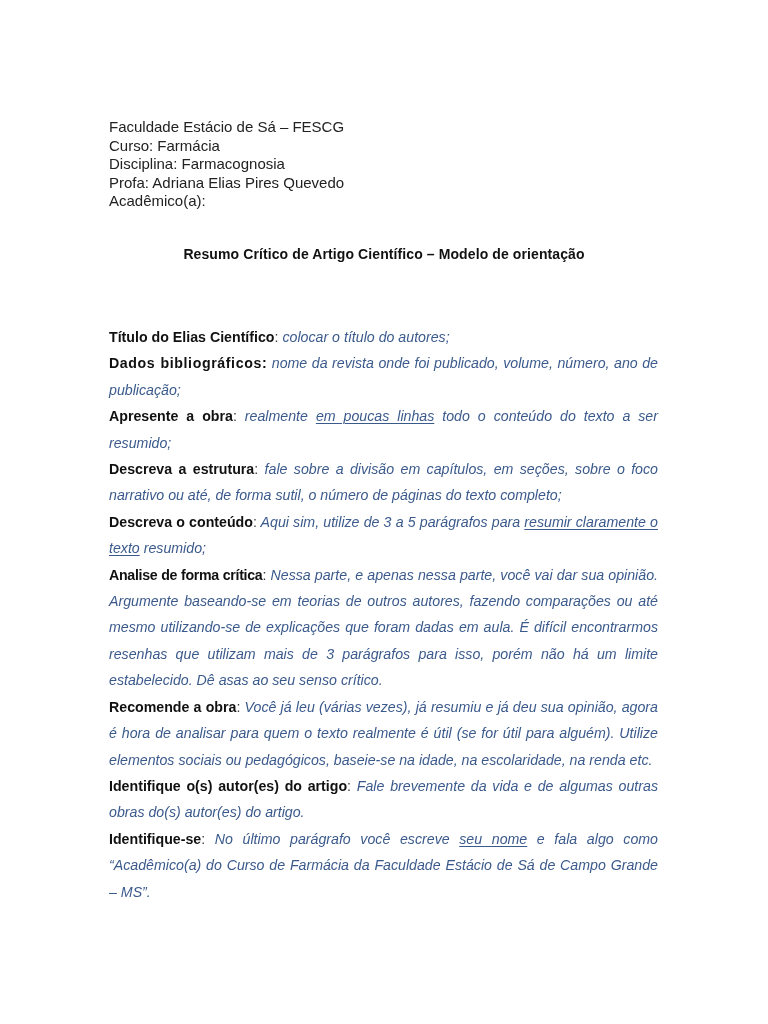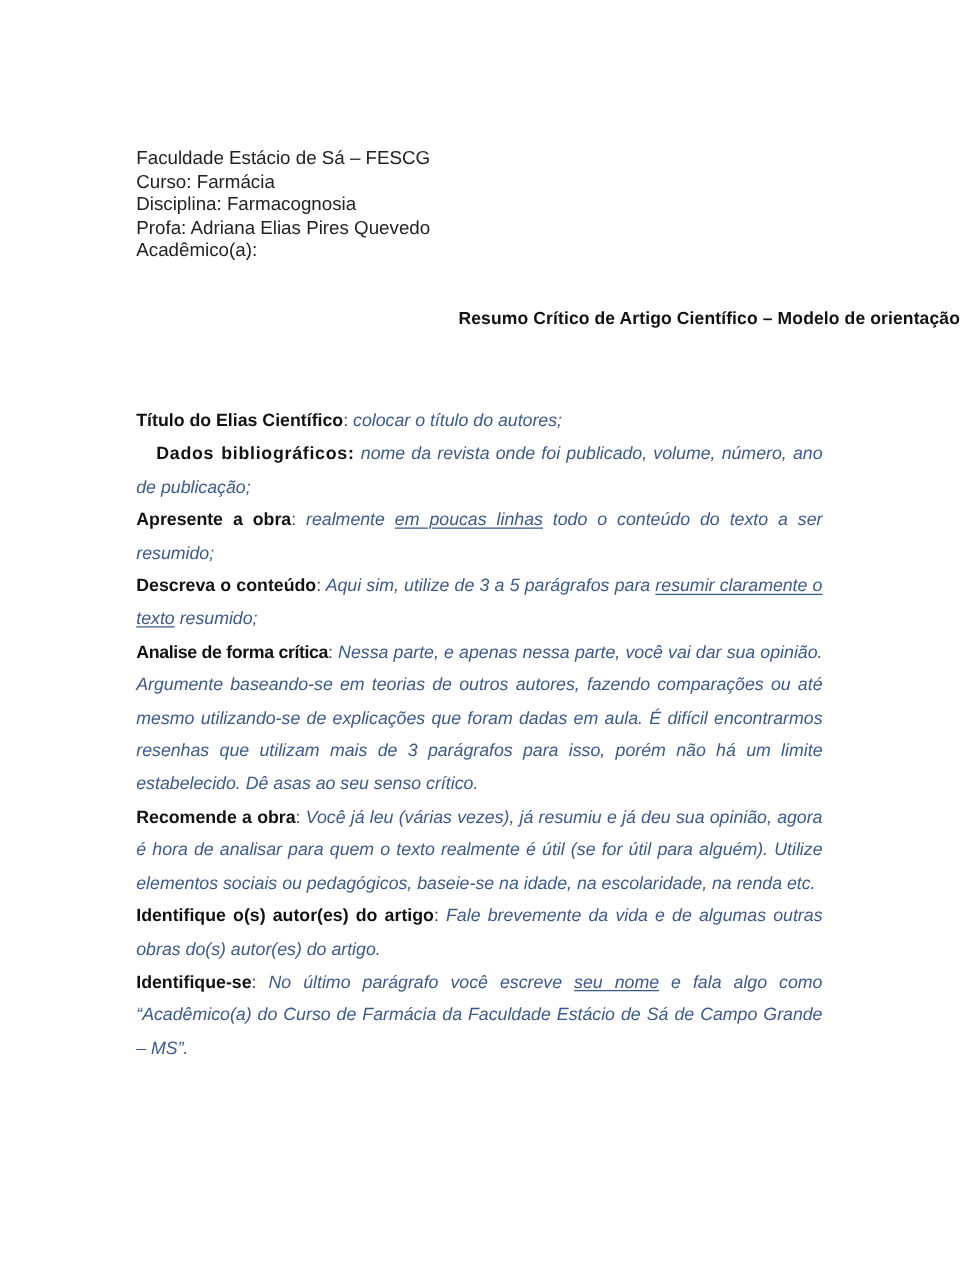--- a/index.html
+++ b/index.html
@@ -8,21 +8,21 @@
       position: absolute; left: 0; top: 0; width: 732px; height: 1024px;
       background: #ffffff;
     }
     .header {
       position: absolute; left: 109px; top: 118px;
       font-family: "Liberation Sans", sans-serif;
       font-size: 15px; line-height: 18.5px; color: #222222;
     }
     .header div { white-space: nowrap; }
     .doc-title {
-      position: absolute; left: 0; top: 246px; width: 768px; text-align: right;
+      position: absolute; left: 0; top: 246px; width: 768px; text-align: center;
       font-family: "Liberation Sans", sans-serif;
       font-size: 14px; font-weight: bold; color: #111111;
       letter-spacing: 0.1px;
     }
     .body {
       position: absolute; left: 109px; top: 324px; width: 549px;
       font-family: "Liberation Sans", sans-serif;
       font-size: 14.2px; line-height: 26.4px; color: #111111;
       text-align: justify;
     }
@@ -44,24 +44,25 @@
     <div>Profa: Adriana Elias Pires Quevedo</div>
     <div>Acadêmico(a):</div>
   </div>
 
   <div class="doc-title">Resumo Crítico de Artigo Científico – Modelo de orientação</div>
 
   <div class="body">
 
     <p class="item"><span class="lbl">Título do Elias Científico</span><span class="sep">:</span><span class="desc"> colocar o título do autores;</span></p>
 
-    <p class="item"><span class="lbl" style="letter-spacing:0.6px;margin-left:16px;">Dados bibliográficos:</span><span class="sep"></span><span class="desc"> nome da revista onde foi publicado, volume, número, ano de publicação;</span></p>
+    <p class="item"><span class="lbl" style="letter-spacing:0.6px;">Dados bibliográficos:</span><span class="sep"></span><span class="desc"> nome da revista onde foi publicado, volume, número, ano de publicação;</span></p>
 
     <p class="item"><span class="lbl">Apresente a obra</span><span class="sep">:</span><span class="desc"> realmente </span><span class="desc u">em poucas linhas</span><span class="desc"> todo o conteúdo do texto a ser resumido;</span></p>
 
+    <p class="item"><span class="lbl">Descreva a estrutura</span><span class="sep">:</span><span class="desc"> fale sobre a divisão em capítulos, em seções, sobre o foco narrativo ou até, de forma sutil, o número de páginas do texto completo;</span></p>
 
     <p class="item"><span class="lbl">Descreva o conteúdo</span><span class="sep">:</span><span class="desc"> Aqui sim, utilize de 3 a 5 parágrafos para </span><span class="desc u">resumir claramente o texto</span><span class="desc"> resumido;</span></p>
 
     <p class="item"><span class="lbl" style="letter-spacing:-0.3px;">Analise de forma crítica</span><span class="sep">:</span><span class="desc"> Nessa parte, e apenas nessa parte, você vai dar sua opinião. Argumente baseando-se em teorias de outros autores, fazendo comparações ou até mesmo utilizando-se de explicações que foram dadas em aula. É difícil encontrarmos resenhas que utilizam mais de 3 parágrafos para isso, porém não há um limite estabelecido. Dê asas ao seu senso crítico.</span></p>
 
     <p class="item"><span class="lbl">Recomende a obra</span><span class="sep">:</span><span class="desc"> Você já leu (várias vezes), já resumiu e já deu sua opinião, agora é hora de analisar para quem o texto realmente é útil (se for útil para alguém). Utilize elementos sociais ou pedagógicos, baseie-se na idade, na escolaridade, na renda etc.</span></p>
 
     <p class="item"><span class="lbl">Identifique o(s) autor(es) do artigo</span><span class="sep">:</span><span class="desc"> Fale brevemente da vida e de algumas outras obras do(s) autor(es) do artigo.</span></p>
 
     <p class="item"><span class="lbl">Identifique-se</span><span class="sep">:</span><span class="desc"> No último parágrafo você escreve </span><span class="desc u">seu nome</span><span class="desc"> e fala algo como “Acadêmico(a) do Curso de Farmácia da Faculdade Estácio de Sá de Campo Grande – MS”.</span></p>

